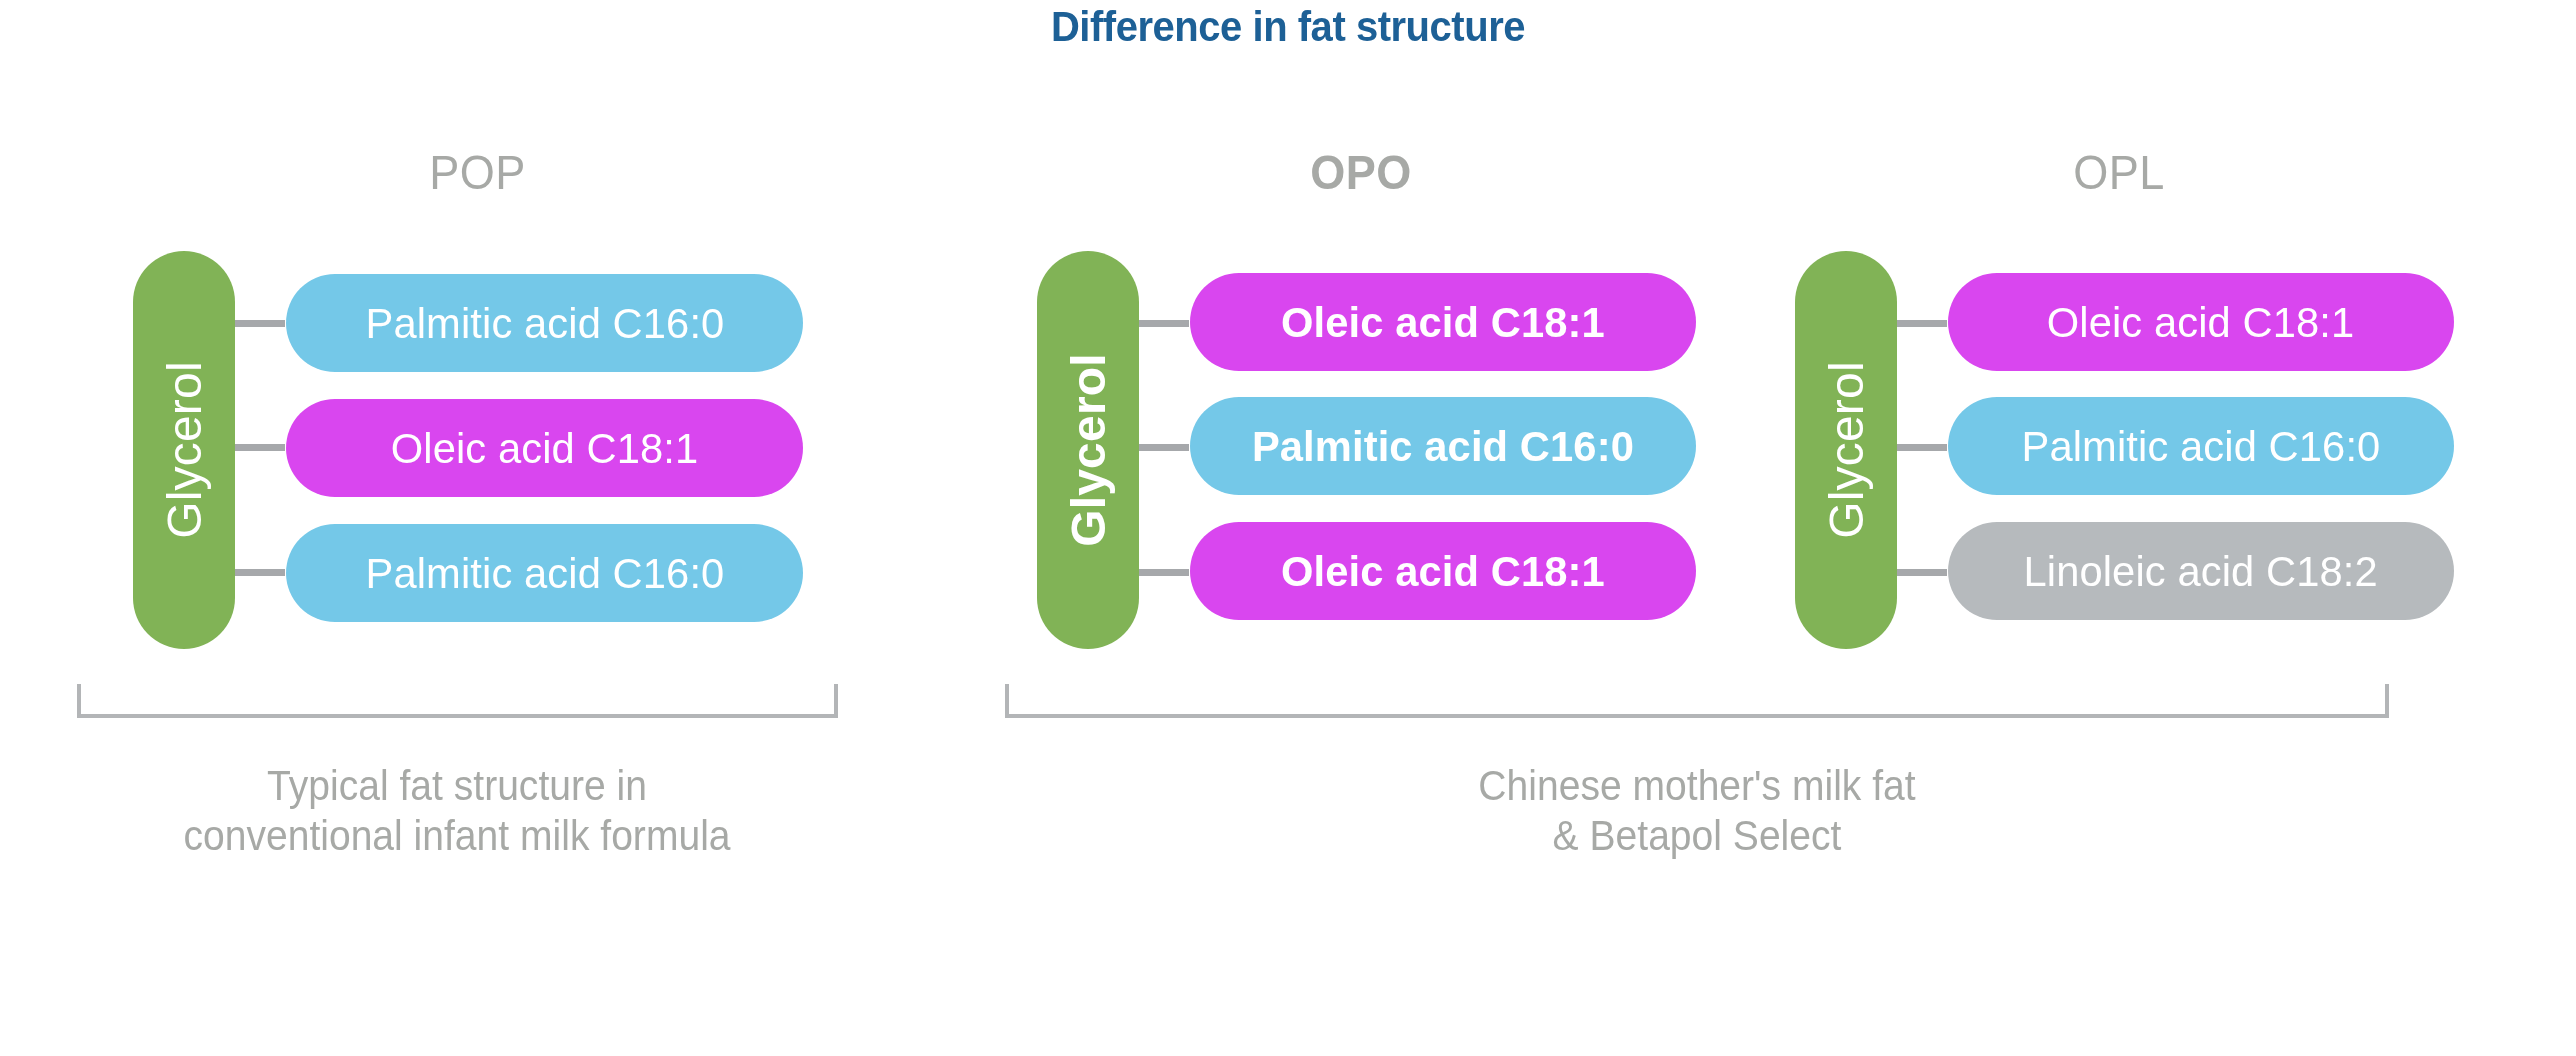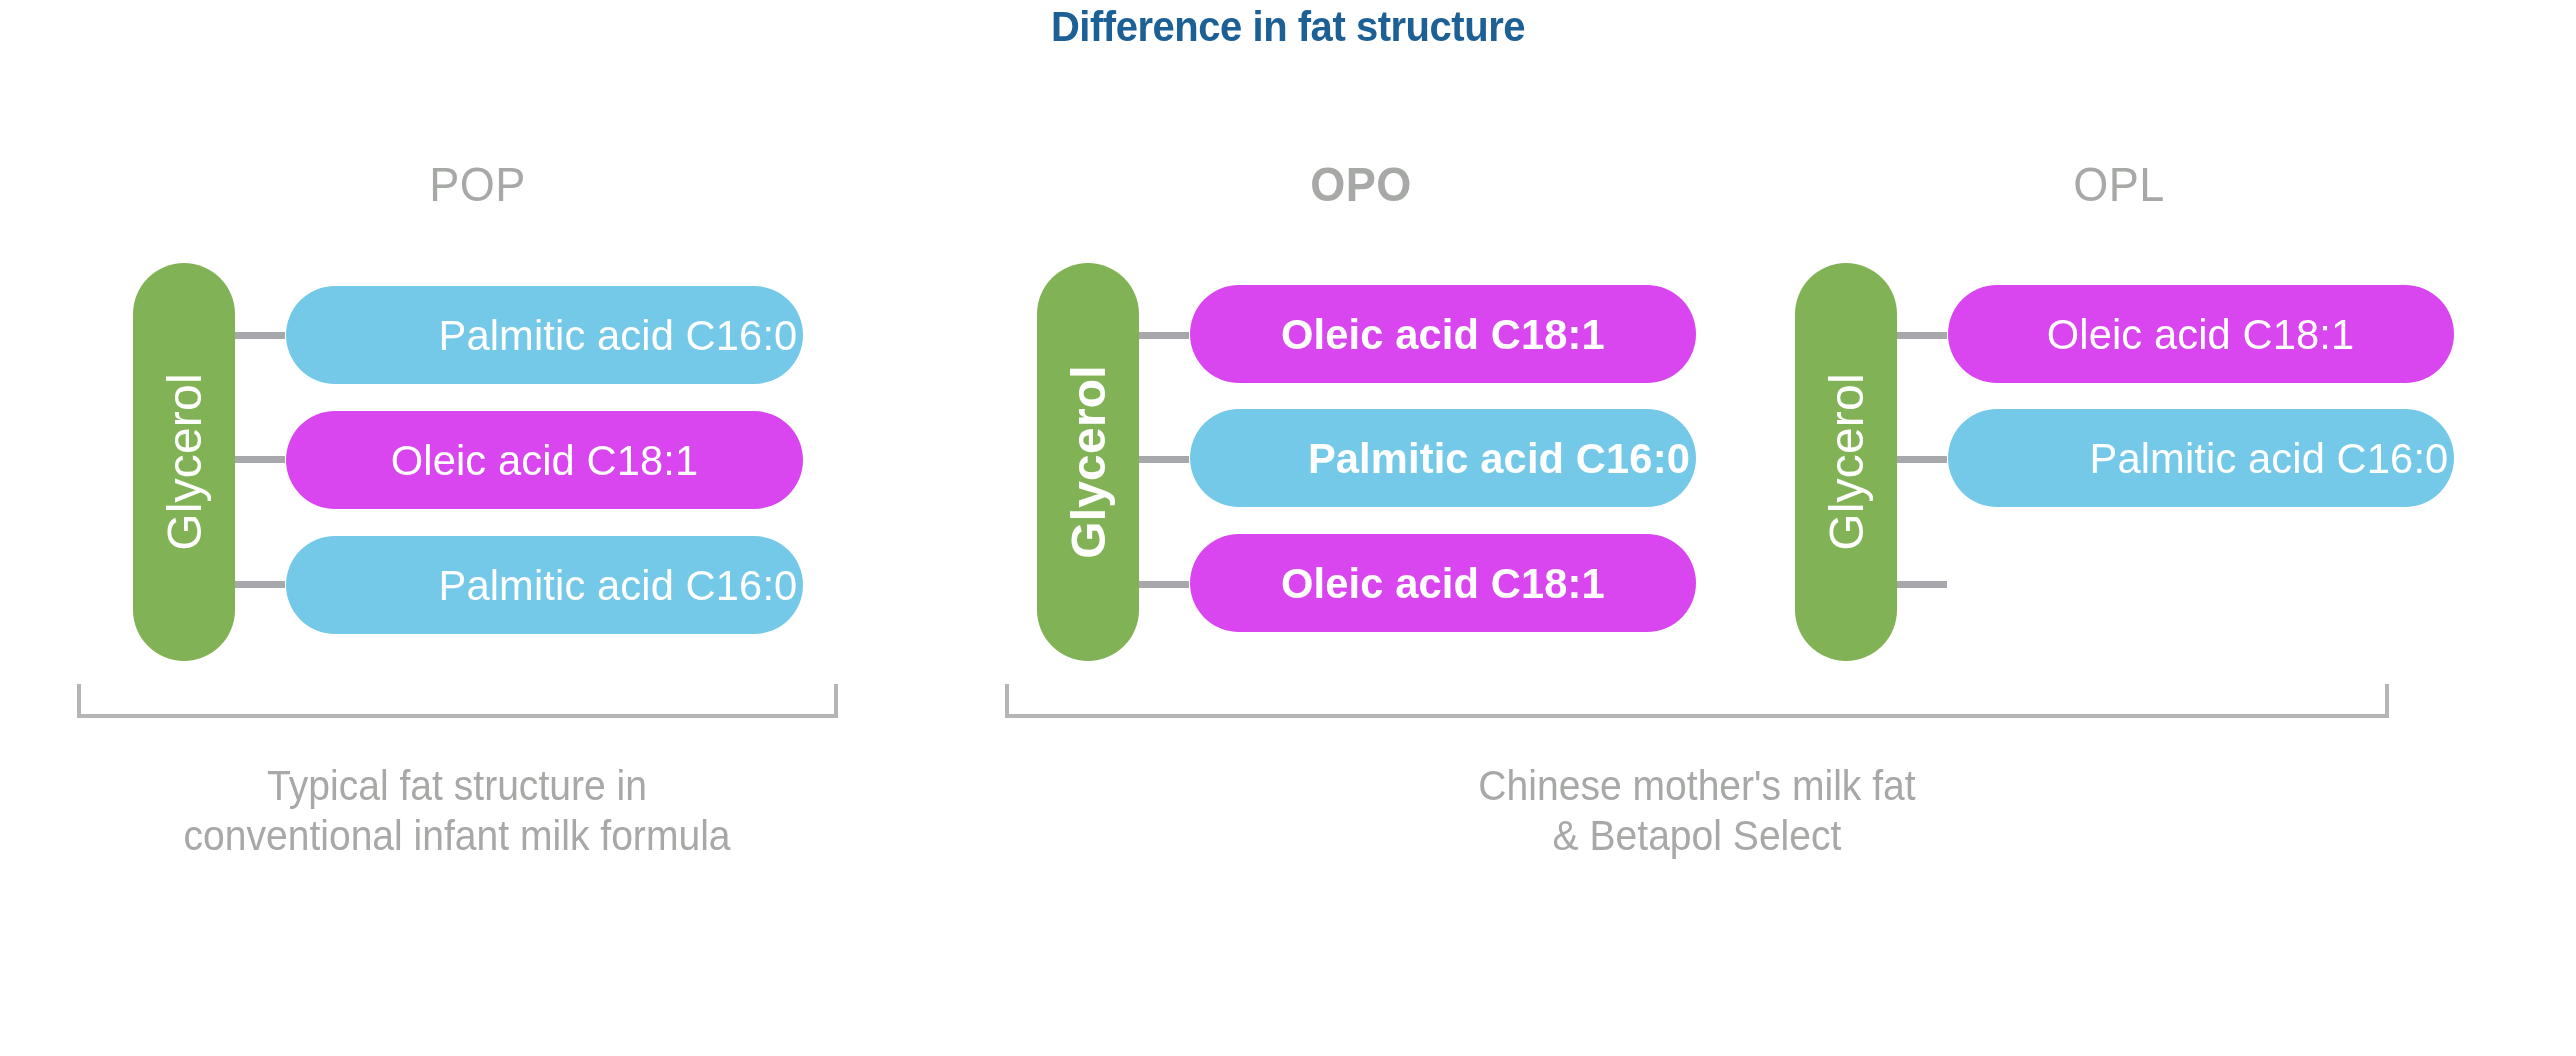--- a/index.html
+++ b/index.html
@@ -34,21 +34,21 @@
     color: #1d6096;
     letter-spacing: -0.5px;
     transform: scaleX(0.93);
     transform-origin: center top;
     white-space: nowrap;
   }
 
   
   .group {
     position: absolute;
-    top: 12px;
+    top: 0;
     height: 696px;
   }
 
   .group-label {
     position: absolute;
     top: 178;
     width: 100%;
     text-align: center;
     font-size: 49px;
     color: #a7a9a6;
@@ -96,21 +96,21 @@
     align-items: center;
     justify-content: center;
   }
   .acid-pill span {
     font-size: 43px;
     color: #ffffff;
     white-space: nowrap;
     letter-spacing: 0.1px;
     transform: scaleX(0.97);
   }
-  .pill-lightblue { background: #74c8e8; justify-content: flex-end; }
+  .pill-lightblue { background: #74c8e8; }
   .pill-navy      { background: #d946ef; }
   .pill-grey      { background: #b6babd; }
 
   
   .bracket {
     position: absolute;
     height: 34px;
     border-left: 4px solid #b3b5b7;
     border-right: 4px solid #b3b5b7;
     border-bottom: 4px solid #b3b5b7;
@@ -189,20 +189,23 @@
     <div class="connector" style="left:134px; top:320px; width:50px;"></div>
     <div class="connector" style="left:134px; top:444px; width:50px;"></div>
     <div class="connector" style="left:134px; top:569px; width:50px;"></div>
 
     <div class="acid-pill pill-navy" style="left:185px; top:273px; width:506px;">
       <span>Oleic acid C18:1</span>
     </div>
     <div class="acid-pill pill-lightblue" style="left:185px; top:397px; width:506px;">
       <span>Palmitic acid C16:0</span>
     </div>
+    <div class="acid-pill pill-grey" style="left:185px; top:522px; width:506px;">
+      <span>Linoleic acid C18:2</span>
+    </div>
   </div>
 
   <div class="bracket" style="left:77px; top:684px; width:761px;"></div>
   <div class="bracket" style="left:1005px; top:684px; width:1384px;"></div>
 
   <div class="caption" style="left:28px; top:761px; width:858px;">Typical fat structure in
 conventional infant milk formula</div>
   <div class="caption" style="left:1005px; top:761px; width:1384px;">Chinese mother's milk fat
 &amp; Betapol Select</div>
 

